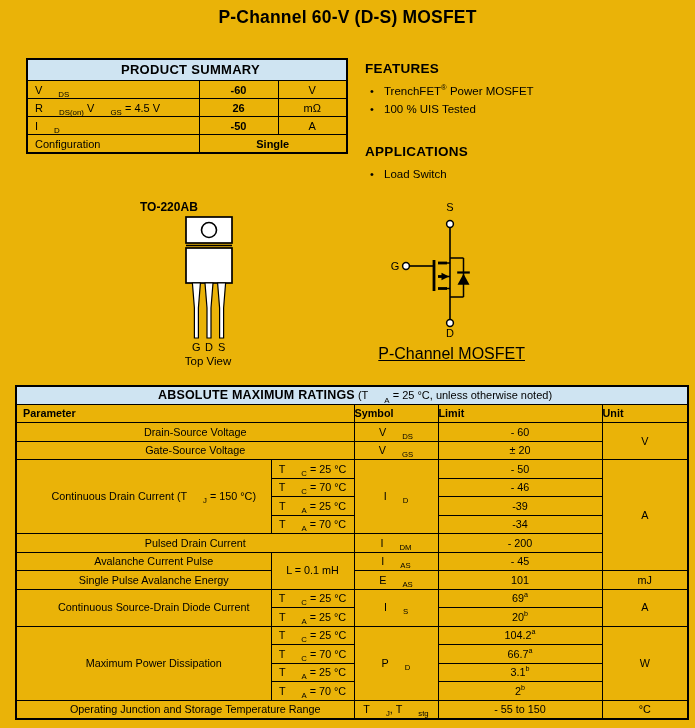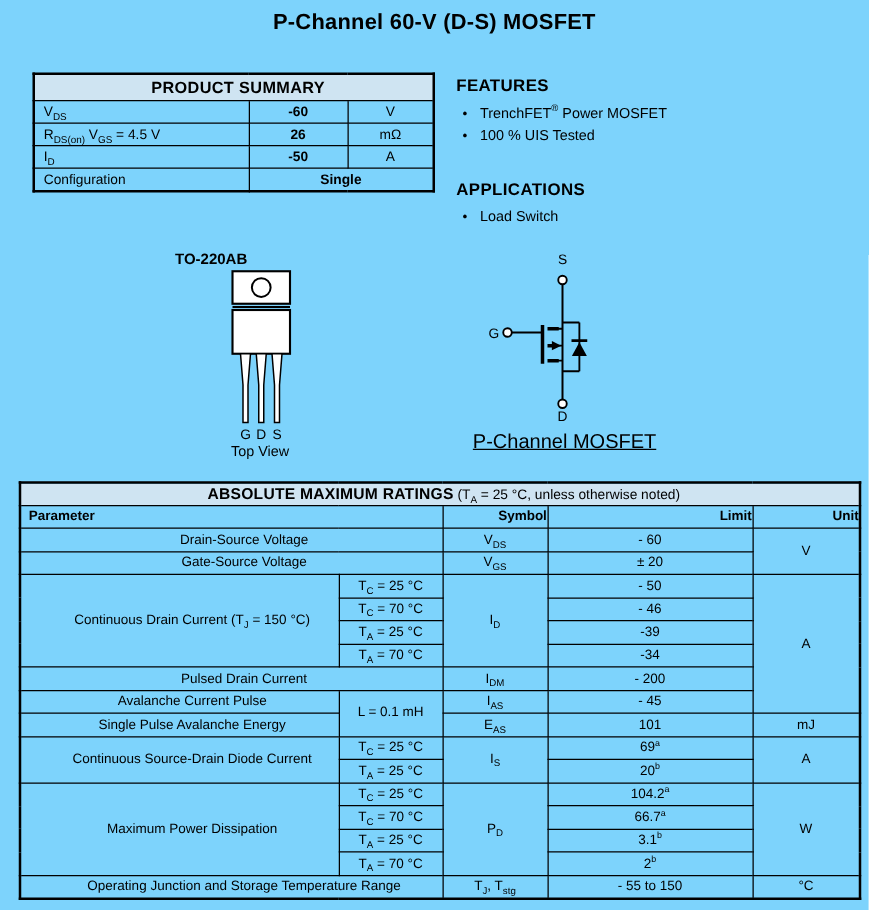--- a/index.html
+++ b/index.html
@@ -1,18 +1,18 @@
 <!DOCTYPE html>
 <html style="--table-header-bg: #cfe4f2; --accent-blue: #1b5ca8;"><head>
 <meta charset="utf-8">
 <style>
   * { margin:0; padding:0; box-sizing:border-box; }
   html,body { background:#fff; }
   body { font-family:"Liberation Sans", sans-serif; color:#000; }
-  .page { position:relative; width:695px; height:728px; background:#7dd3fc; overflow:hidden; }
+  .page { position:relative; width:695px; height:728px; background:#eab308; overflow:hidden; }
 
   .doc-title { position:absolute; top:7px; left:0; width:100%; text-align:center;
                font-size:17.5px; font-weight:bold; letter-spacing:0.2px; }
 
   table { border-collapse:collapse; table-layout:fixed; }
   td, th { overflow:hidden; white-space:nowrap; }
 
   
   .ps-table { position:absolute; left:26px; top:58px; width:320px; border:2px solid #000; }
   .ps-table th, .ps-table td { border:1px solid #000; font-size:11px; line-height:1.1; }
@@ -47,26 +47,26 @@
 
   
   .amr-table { position:absolute; left:15px; top:385px; width:672px; border:2px solid #000; }
   .amr-table td, .amr-table th { border:1px solid #000; font-size:10.8px; line-height:1.15; }
   .amr-table .titler { height:15px; background:var(--table-header-bg); text-align:center;
                        padding-left:6px; }
   .amr-title-b { font-size:12.5px; font-weight:bold; letter-spacing:0.2px; }
   .amr-title-n { font-size:11px; font-weight:normal; }
   .amr-table tr { height:18.5px; }
   .amr-table tr.hrow { height:18px; }
-  .amr-table th { font-size:10.8px; font-weight:bold; text-align:right; }
+  .amr-table th { font-size:10.8px; font-weight:bold; text-align:left; }
   .amr-table th.pl { text-align:left; padding-left:6px; }
   .amr-table td.pl { text-align:center; padding-left:20px; }
   .amr-table td.c { text-align:center; }
 
-  sub { font-size:0.72em; line-height:0; }
+  sub { font-size:0.72em; line-height:0;margin-left:16px; }
   sup { font-size:0.66em; line-height:0; vertical-align:super; }
 </style>
 </head>
 <body>
 
 <div class="page">
 
   <div class="doc-title">P-Channel 60-V (D-S) MOSFET</div>
 
   <table class="ps-table">

